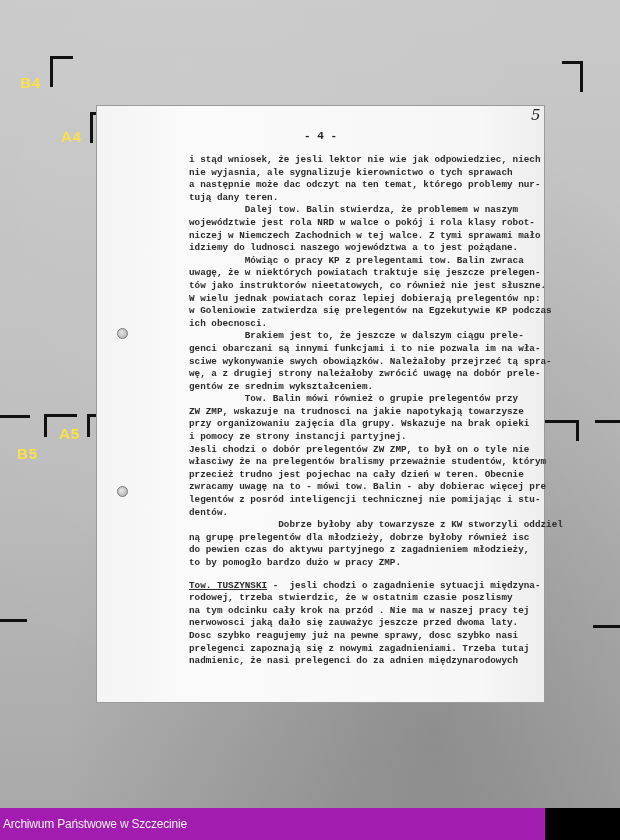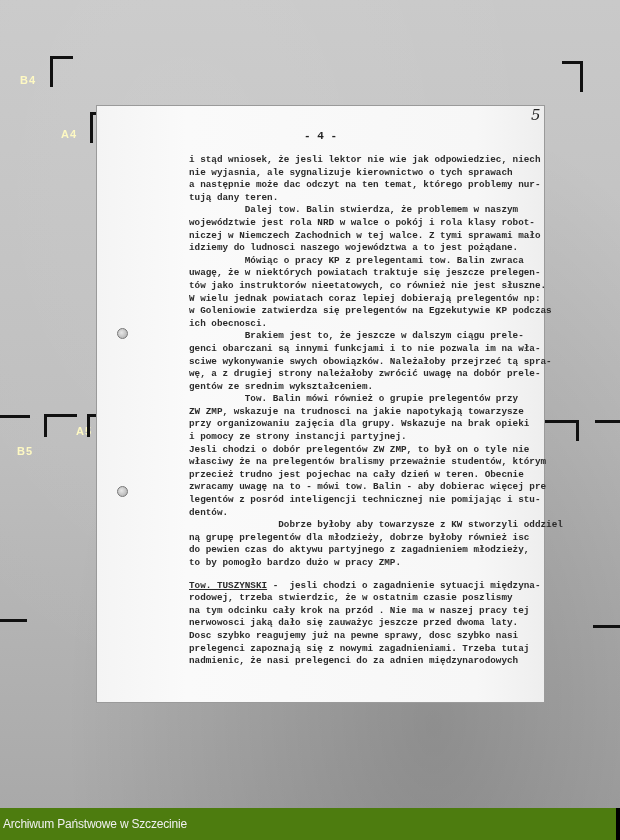--- a/index.html
+++ b/index.html
@@ -20,22 +20,22 @@
       width: 620px; height: 808px;
       background:
         radial-gradient(ellipse at 30% 20%, rgba(255,255,255,0.08), rgba(0,0,0,0) 60%),
         radial-gradient(ellipse at 70% 90%, rgba(0,0,0,0.18), rgba(0,0,0,0) 60%),
         linear-gradient(180deg, #c9c9c9 0%, #bdbdbd 55%, #a9a9a9 100%);
     }
     .mark {
       position: absolute;
       font-family: "Liberation Sans", sans-serif;
       font-weight: bold;
-      font-size: 11px;
-      color: #fef9c3;
+      font-size: 15px;
+      color: #fde047;
       letter-spacing: 1px;
     }
     .bracket {
       position: absolute;
       border-color: #111;
       border-style: solid;
       border-width: 0;
     }
     .bracket.tl { border-top-width: 3px; border-left-width: 3px; }
     .bracket.tr { border-top-width: 3px; border-right-width: 3px; }
@@ -93,23 +93,23 @@
       font-weight: bold;
       white-space: pre;
     }
     .line { display: block; height: 12.6px; }
     .gap { display: block; height: 10px; }
     .u { text-decoration: underline; text-align: center; }
     .footer {
       position: absolute;
       left: 0;
       top: 808px;
-      width: 616px;
+      width: 545px;
       height: 32px;
-      background: #4d7c0f;
+      background: #a21caf;
     }
     .footer-text {
       position: absolute;
       left: 3px;
       top: 9px;
       font-family: "Liberation Sans", sans-serif;
       font-size: 12px;
       color: #f0f0f0;
       letter-spacing: -0.2px;
     }
@@ -123,21 +123,21 @@
 <div class="bracket tl" style="left:50px; top:56px; width:20px; height:28px;"></div>
 
 <span class="mark" style="left:61px; top:128px;text-align:right;">A4</span>
 <div class="bracket tl" style="left:90px; top:112px; width:10px; height:28px;"></div>
 
 <div class="bracket tr" style="left:562px; top:61px; width:18px; height:28px;"></div>
 
 <div class="hline" style="left:0; top:415px; width:30px;"></div>
 <span class="mark" style="left:17px; top:445px;">B5</span>
 <div class="bracket tl" style="left:44px; top:414px; width:30px; height:20px;"></div>
-<span class="mark" style="left:76px; top:425px;">A5</span>
+<span class="mark" style="left:59px; top:425px;">A5</span>
 <div class="bracket tl" style="left:87px; top:414px; width:10px; height:20px;"></div>
 
 <div class="bracket tr" style="left:544px; top:420px; width:32px; height:18px;"></div>
 <div class="hline" style="left:595px; top:420px; width:25px;"></div>
 
 <div class="hline" style="left:0; top:619px; width:27px;"></div>
 <div class="hline" style="left:593px; top:625px; width:27px;"></div>
 
 <div class="paper">
   <span class="page-num-handwritten">5</span>

